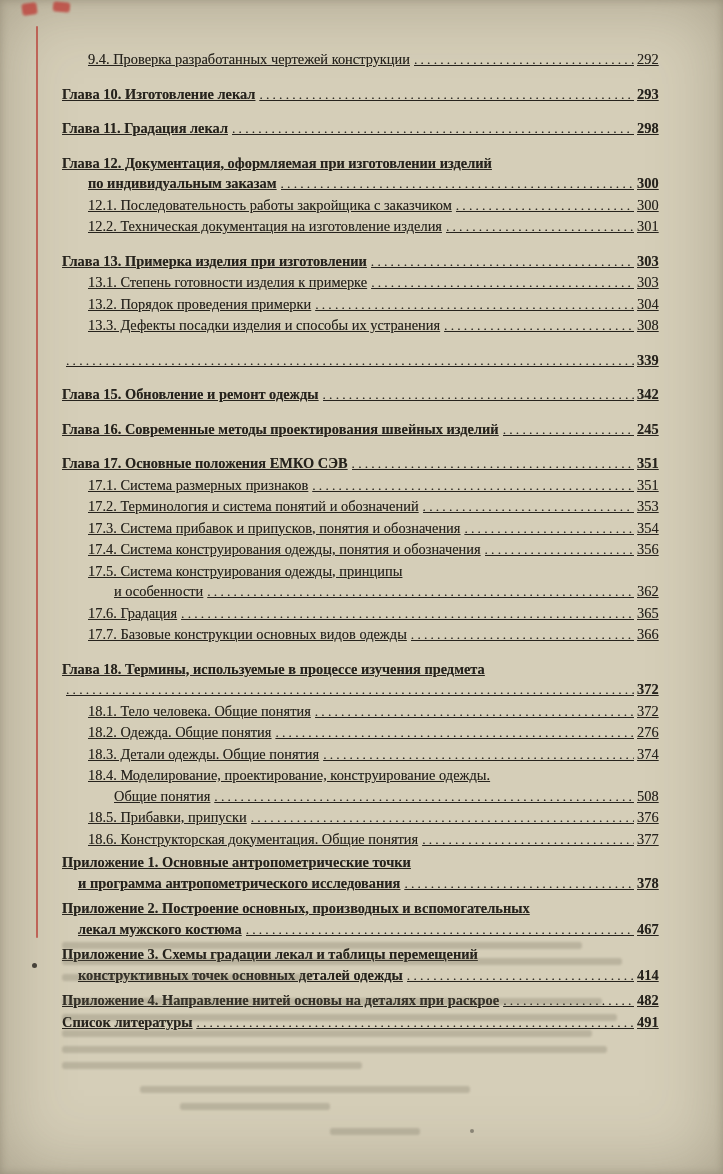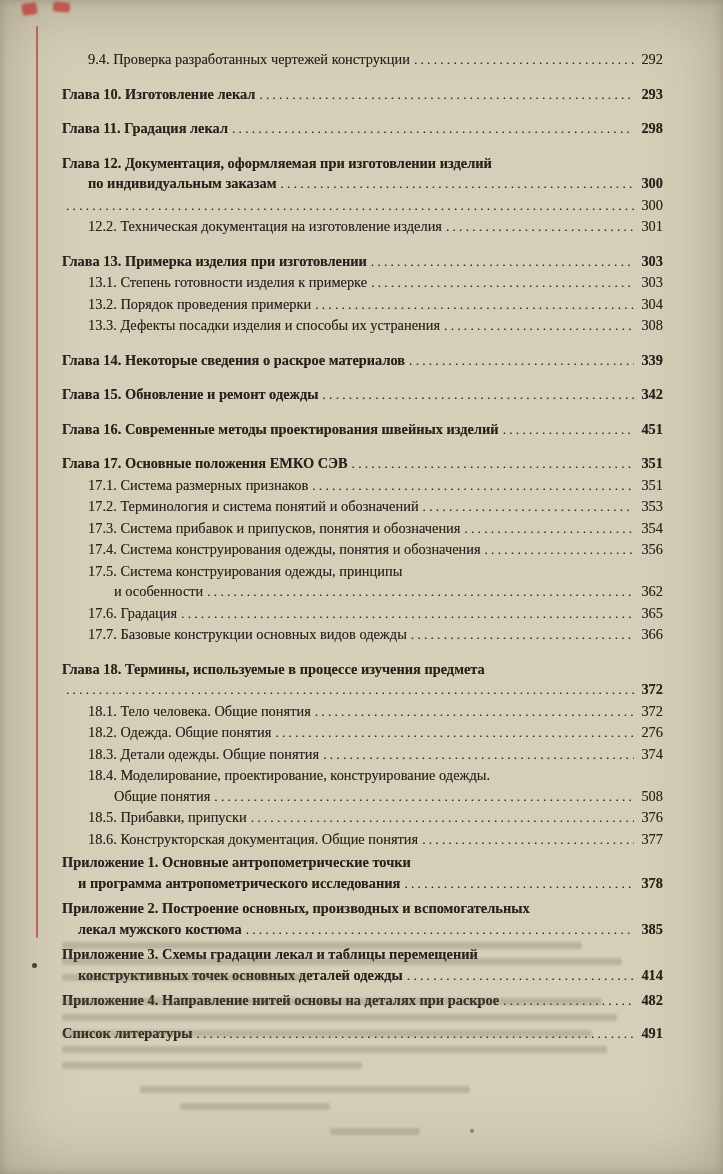--- a/index.html
+++ b/index.html
@@ -21,36 +21,37 @@
     background:rgba(184,62,54,0.72);filter:blur(0.4px);border-radius:2px;
   }
   .smudge{position:absolute;background:rgba(190,58,52,0.75);filter:blur(1px);border-radius:3px;}
   .s1{left:22px;top:3px;width:15px;height:12px;transform:rotate(-8deg);}
   .s2{left:53px;top:2px;width:17px;height:10px;transform:rotate(5deg);}
   .speck{position:absolute;background:#46423a;border-radius:50%;filter:blur(0.4px);}
   .toc{
     position:absolute;left:62px;right:60px;top:49px;
     color:#26231d;font-size:14.4px;
     text-shadow:0 0 0.5px rgba(45,40,32,0.45);
+    text-decoration:underline;
   }
   .toc-line{display:flex;align-items:baseline;line-height:20.5px;white-space:nowrap;}
   .entry.chapter,.entry.appendix,.entry.list{font-weight:bold;}
   .entry.chapter{margin-top:13px;}
   .entry.appendix{margin-top:4px;}
   .entry.appendix.first{margin-top:2px;}
-  .entry.list{margin-top:11px;}
+  .entry.list{}
   .ind1 .txt{padding-left:26px;}
   .cont-chapter{padding-left:26px;}
   .cont-section{padding-left:52px;}
   .cont-appendix{padding-left:16px;}
   .leader{
     flex:1;overflow:hidden;white-space:nowrap;margin:0 3px 0 4px;
     letter-spacing:3.2px;font-weight:normal;color:#2e2b25;font-size:13.5px;
   }
-  .pagenum{text-align:right;min-width:26px;}
+  .pagenum{text-align:left;min-width:26px;}
   .bleed-bar{
     position:absolute;height:7px;border-radius:3px;
     background:rgba(110,103,84,0.26);filter:blur(0.8px);
   }
 </style>
 </head>
 <body>
 
 <div class="page">
   <div class="red-line"></div>
@@ -86,20 +87,21 @@
           <span class="txt">Глава 12. Документация, оформляемая при изготовлении изделий</span>
         </div>
         <div class="toc-line">
           <span class="txt cont-chapter">по индивидуальным заказам</span>
           <span class="leader">............................................................................................................................................................................................................................</span>
           <span class="pagenum">300</span>
         </div>
       </div>
       <div class="entry section">
         <div class="toc-line ind1">
+          <span class="txt">12.1. Последовательность работы закройщика с заказчиком</span>
           <span class="leader">............................................................................................................................................................................................................................</span>
           <span class="pagenum">300</span>
         </div>
       </div>
       <div class="entry section">
         <div class="toc-line ind1">
           <span class="txt">12.2. Техническая документация на изготовление изделия</span>
           <span class="leader">............................................................................................................................................................................................................................</span>
           <span class="pagenum">301</span>
         </div>
@@ -127,37 +129,36 @@
       </div>
       <div class="entry section">
         <div class="toc-line ind1">
           <span class="txt">13.3. Дефекты посадки изделия и способы их устранения</span>
           <span class="leader">............................................................................................................................................................................................................................</span>
           <span class="pagenum">308</span>
         </div>
       </div>
       <div class="entry chapter">
         <div class="toc-line">
-          <span class="txt">Глава 14. Некоторые сведения о раскрое материалов</span>
           <span class="leader">............................................................................................................................................................................................................................</span>
           <span class="pagenum">339</span>
         </div>
       </div>
       <div class="entry chapter">
         <div class="toc-line">
           <span class="txt">Глава 15. Обновление и ремонт одежды</span>
           <span class="leader">............................................................................................................................................................................................................................</span>
           <span class="pagenum">342</span>
         </div>
       </div>
       <div class="entry chapter">
         <div class="toc-line">
           <span class="txt">Глава 16. Современные методы проектирования швейных изделий</span>
           <span class="leader">............................................................................................................................................................................................................................</span>
-          <span class="pagenum">451</span>
+          <span class="pagenum">245</span>
         </div>
       </div>
       <div class="entry chapter">
         <div class="toc-line">
           <span class="txt">Глава 17. Основные положения ЕМКО СЭВ</span>
           <span class="leader">............................................................................................................................................................................................................................</span>
           <span class="pagenum">351</span>
         </div>
       </div>
       <div class="entry section">
@@ -276,21 +277,21 @@
           <span class="pagenum">378</span>
         </div>
       </div>
       <div class="entry appendix">
         <div class="toc-line">
           <span class="txt">Приложение 2. Построение основных, производных и вспомогательных</span>
         </div>
         <div class="toc-line">
           <span class="txt cont-appendix">лекал мужского костюма</span>
           <span class="leader">............................................................................................................................................................................................................................</span>
-          <span class="pagenum">385</span>
+          <span class="pagenum">467</span>
         </div>
       </div>
       <div class="entry appendix">
         <div class="toc-line">
           <span class="txt">Приложение 3. Схемы градации лекал и таблицы перемещений</span>
         </div>
         <div class="toc-line">
           <span class="txt cont-appendix">конструктивных точек основных деталей одежды</span>
           <span class="leader">............................................................................................................................................................................................................................</span>
           <span class="pagenum">414</span>

